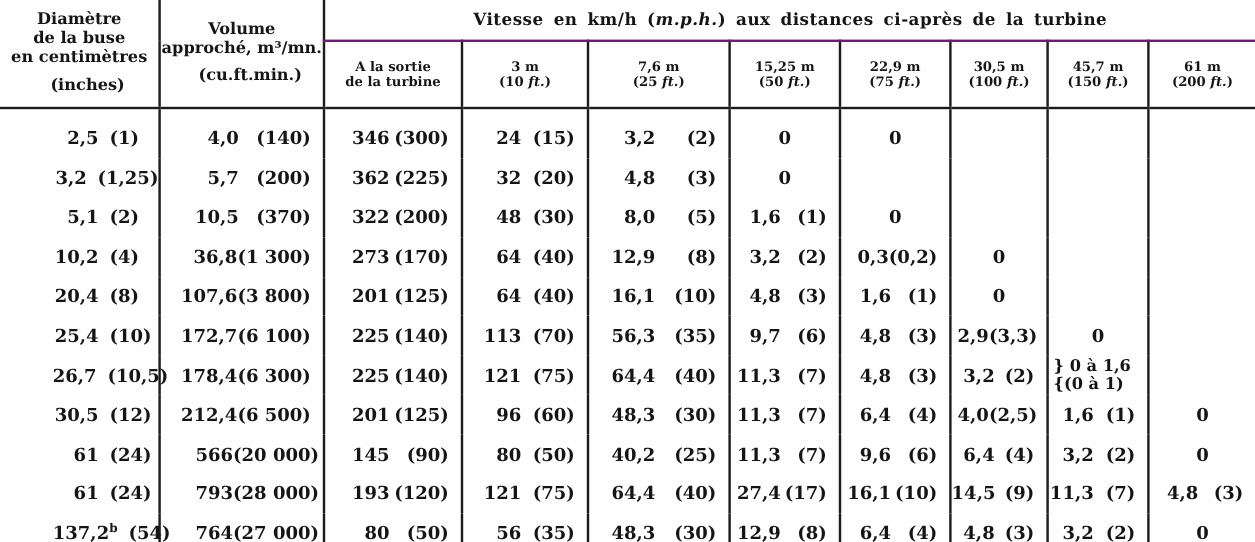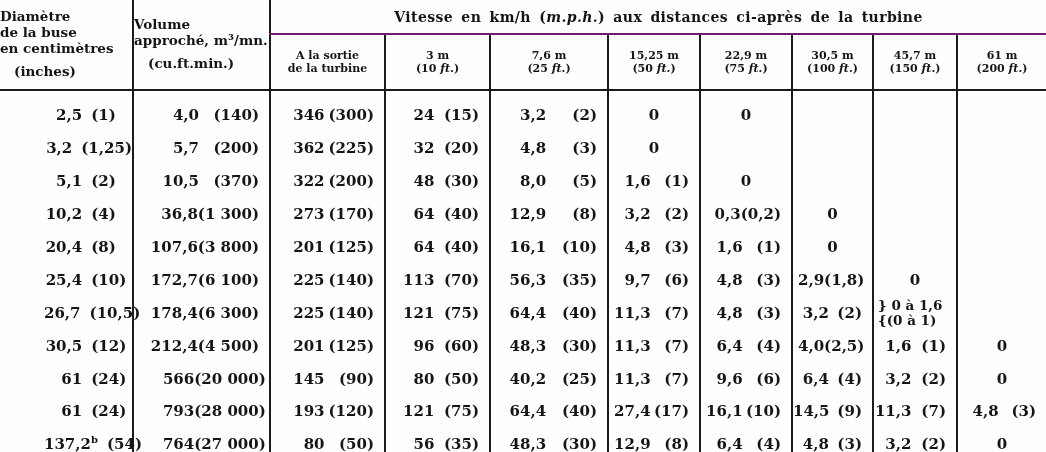--- a/index.html
+++ b/index.html
@@ -7,21 +7,21 @@
     font-family:"DejaVu Serif", serif;font-weight:700;}
   table{border-collapse:collapse;table-layout:fixed;width:1046px;}
   th,td{padding:0;vertical-align:middle;}
   
   th.vline, td.vline{border-left:2px solid #1b1b1b;}
   
   thead th.hbot{border-bottom:2px solid #1b1b1b;}
   
   th.group{border-bottom:2px solid #701a75;height:33px;font-size:14px;
     text-align:center;letter-spacing:.4px;word-spacing:3px;}
-  th.corner{font-size:13.5px;line-height:1.18;text-align:left;}
+  th.corner{font-size:13.5px;line-height:1.18;text-align:center;}
   th.corner .sub{display:block;margin-top:7px;font-weight:700;margin-left:14px;}
   th.dist{font-size:11px;line-height:1.2;text-align:center;height:54px;}
   th.dist i{font-style:italic;}
   .it{font-style:italic;}
   tbody td{height:32.9px;font-size:15px;}
   tbody tr:first-child td{padding-top:8px;}
   .cell{display:flex;width:100%;align-items:baseline;}
   .cell .v{width:52%;text-align:right;white-space:nowrap;}
   .cell .p{width:48%;text-align:right;padding-right:10px;white-space:nowrap;}
   .cell.c1 .v{width:45%;padding-left:44px;}
@@ -374,21 +374,21 @@
         </td>
         <td class="vline">
           <div class="cell">
             <span class="v">4,8</span>
             <span class="p">(3)</span>
           </div>
         </td>
         <td class="vline">
           <div class="cell">
             <span class="v">2,9</span>
-            <span class="p">(1,8)</span>
+            <span class="p">(3,3)</span>
           </div>
         </td>
         <td class="vline">
           <div class="cell single">
             <span class="v">0</span>
           </div>
         </td>
         <td class="vline"></td>
       </tr>
       <tr>
@@ -451,21 +451,21 @@
       <tr>
         <td>
           <div class="cell c1">
             <span class="v">30,5</span>
             <span class="p">(12)</span>
           </div>
         </td>
         <td class="vline">
           <div class="cell">
             <span class="v">212,4</span>
-            <span class="p">(4 500)</span>
+            <span class="p">(6 500)</span>
           </div>
         </td>
         <td class="vline">
           <div class="cell">
             <span class="v">201</span>
             <span class="p">(125)</span>
           </div>
         </td>
         <td class="vline">
           <div class="cell">

